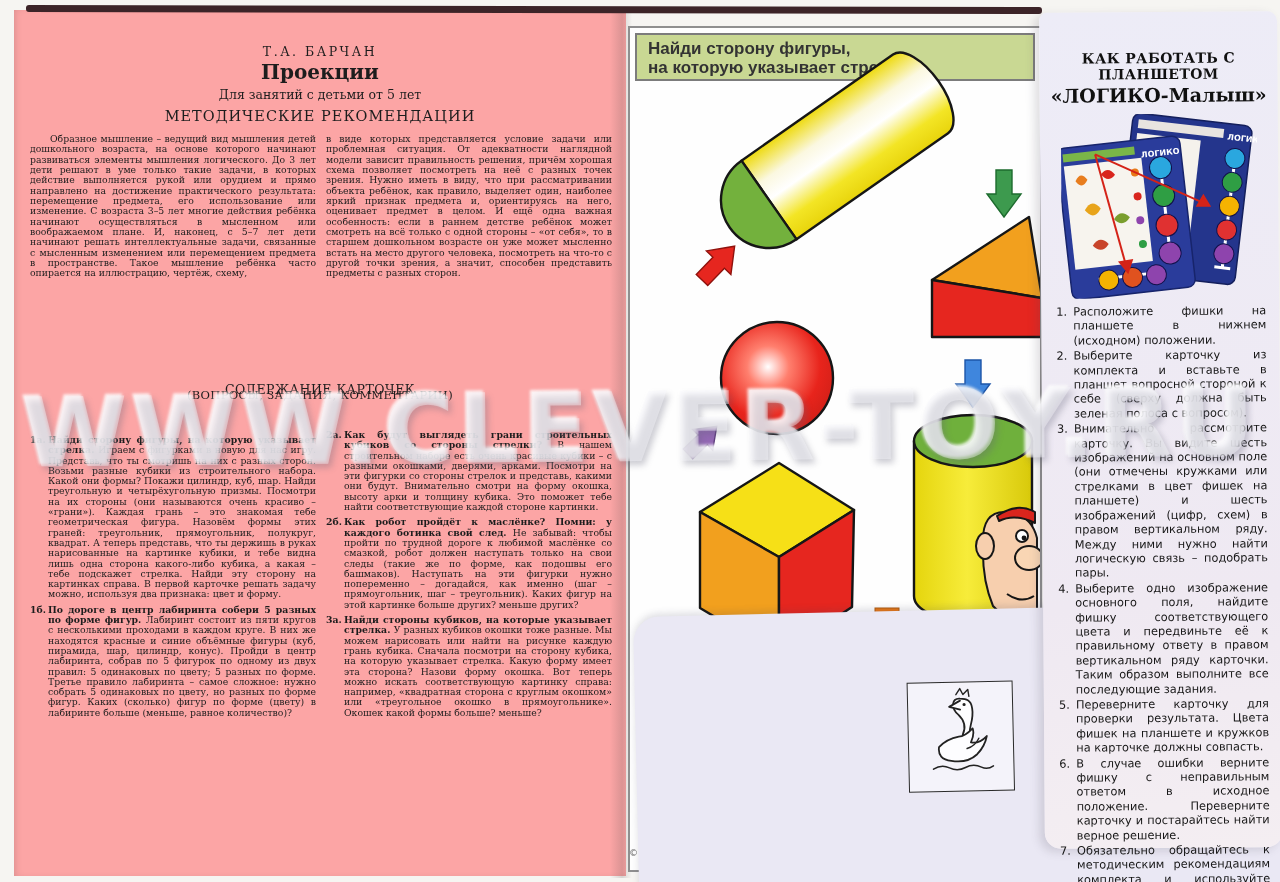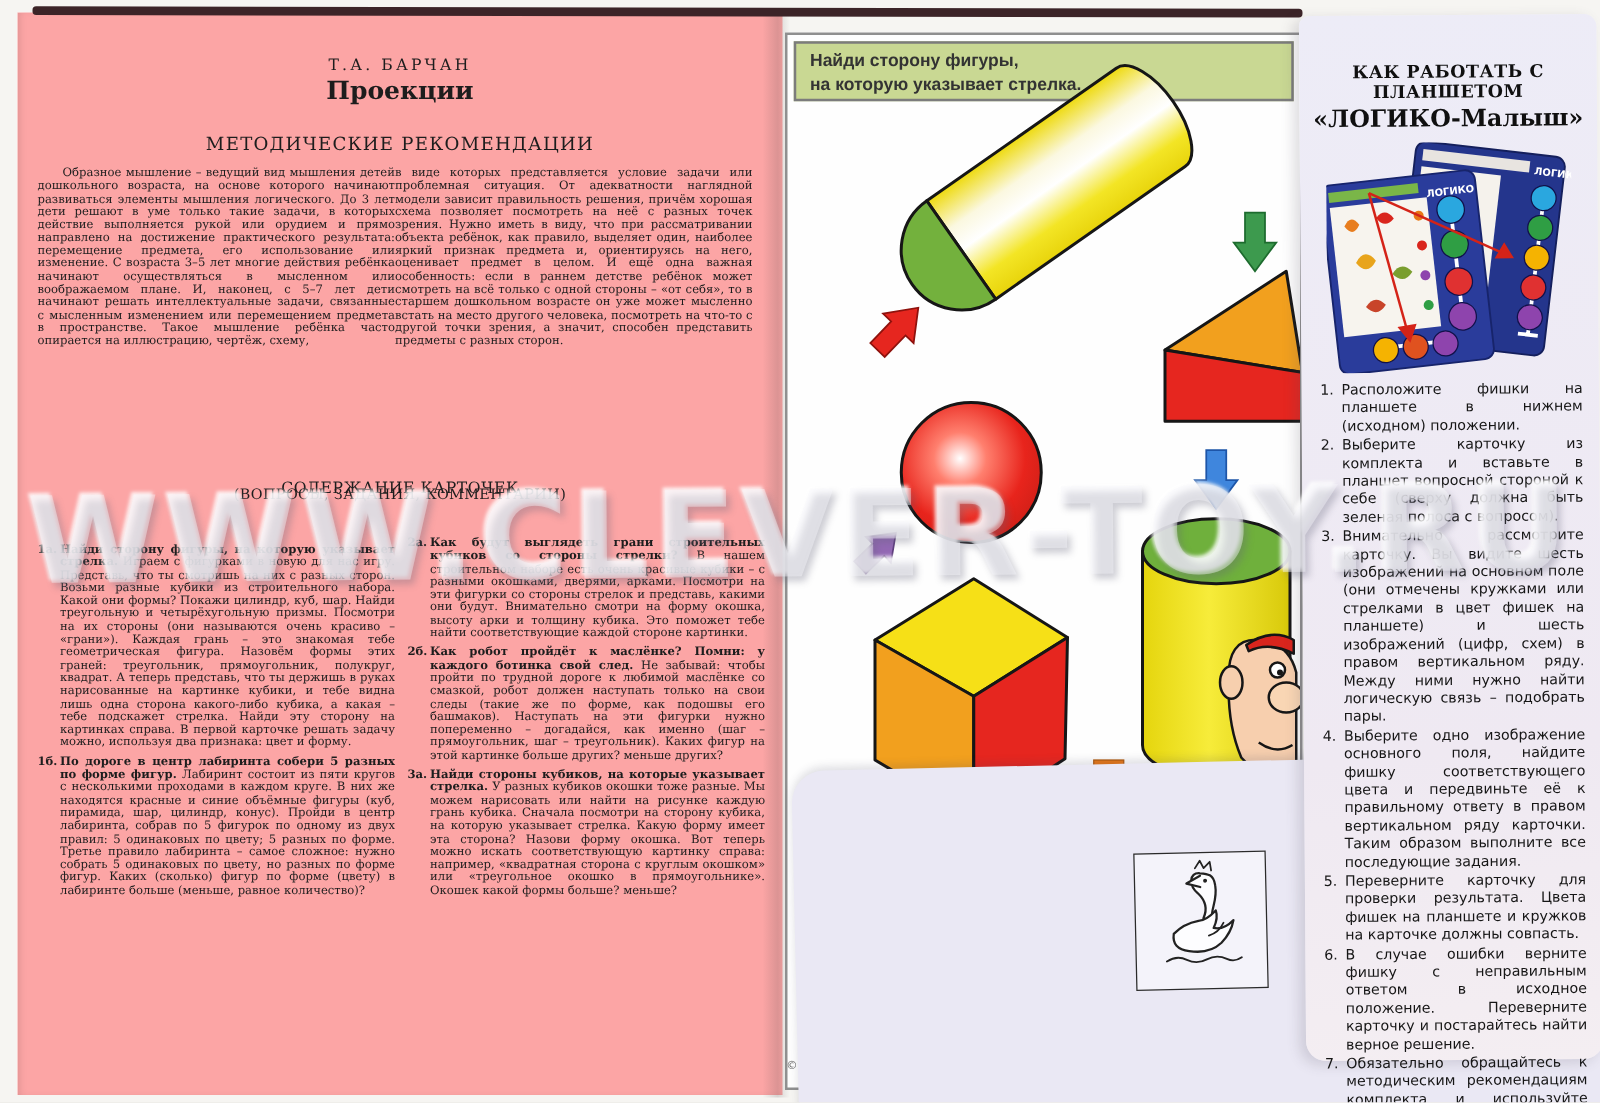--- a/index.html
+++ b/index.html
@@ -12,38 +12,38 @@
   .left-page{position:absolute;left:14px;top:10px;width:612px;height:866px;background:#fca5a5;
              box-shadow:inset 4px 0 8px -4px rgba(0,0,0,.18);z-index:1;
              font-family:"DejaVu Serif",serif;color:#1d1d1d;}
   .gutter{position:absolute;left:610px;top:8px;width:22px;height:870px;z-index:2;
           background:linear-gradient(90deg,rgba(0,0,0,0) 0%,rgba(90,78,78,.20) 55%,rgba(0,0,0,0) 100%);}
   .pg-center{position:absolute;left:0;width:100%;text-align:center;}
   .pg-author{top:34px;font-size:12.5px;letter-spacing:2.5px;}
   .pg-title{top:50px;font-size:20px;font-weight:bold;}
   .pg-sub{top:77px;font-size:12.5px;}
   .pg-h1{top:98px;font-size:14.5px;letter-spacing:1px;}
-  .intro{position:absolute;top:124px;left:16px;display:flex;}
+  .intro{position:absolute;top:124px;left:16px;display:flex;gap:10px;}
   .intro .col{width:286px;font-size:9.3px;line-height:10.35px;text-align:justify;}
   .col-indent{text-indent:20px;}
   .contents-h{top:372px;font-size:12.5px;letter-spacing:.5px;}
   .contents-sub{top:378px;font-size:11.5px;letter-spacing:.3px;}
   .cards-cols{position:absolute;top:420px;left:16px;display:flex;gap:10px;align-items:flex-end;}
   .col-items{width:286px;}
   .item{position:relative;padding-left:18px;font-size:9.3px;line-height:10.3px;
         text-align:justify;margin-bottom:5px;}
   .item-num{position:absolute;left:0;top:0;font-weight:bold;}
   .item-title{font-weight:bold;}
   .item-title::after{content:" ";}
   
   .card{position:absolute;left:628px;top:26px;width:414px;height:846px;background:#fefefe;
         border:2px solid #8f8f8f;box-sizing:border-box;z-index:4;}
   .banner{position:absolute;left:5px;top:5px;right:5px;height:48px;background:#c9d893;
           border:2px solid #7c7c7c;box-sizing:border-box;padding:4px 0 0 11px;
-          font-family:"Liberation Sans",sans-serif;font-weight:bold;font-size:14px;
+          font-family:"Liberation Sans",sans-serif;font-weight:bold;font-size:17px;
           line-height:19px;color:#333;}
   .scene{position:absolute;left:0;top:0;}
   .card-copy{position:absolute;left:629px;top:848px;font-size:9px;color:#666;z-index:7;}
   
   .overlay-card{position:absolute;left:633px;top:617px;width:656px;height:300px;
                 background:#eae8f4;border-radius:26px 6px 0 0;transform:rotate(-1.3deg);
                 transform-origin:top left;z-index:6;
                 box-shadow:0 -3px 7px rgba(60,60,90,.16);}
   .swan-box{position:absolute;left:272px;top:72px;width:104px;height:108px;background:#f4f3fa;
             border:1.5px solid #2a2a2a;}
@@ -71,20 +71,21 @@
 </head>
 <body>
 
 <div class="stage">
 
   <div class="top-edge"></div>
 
   <div class="left-page">
     <div class="pg-center pg-author">Т.А. БАРЧАН</div>
     <div class="pg-center pg-title">Проекции</div>
+    <div class="pg-center pg-sub">Для занятий с детьми от 5 лет</div>
     <div class="pg-center pg-h1">МЕТОДИЧЕСКИЕ РЕКОМЕНДАЦИИ</div>
 
     <div class="intro">
       <div class="col col-indent">Образное мышление – ведущий вид мышления детей дошкольного возраста, на основе которого начинают развиваться элементы мышления логического. До 3 лет дети решают в уме только такие задачи, в которых действие выполняется рукой или орудием и прямо направлено на достижение практического результата: перемещение предмета, его использование или изменение. С возраста 3–5 лет многие действия ребёнка начинают осуществляться в мысленном или воображаемом плане. И, наконец, с 5–7 лет дети начинают решать интеллектуальные задачи, связанные с мысленным изменением или перемещением предмета в пространстве. Такое мышление ребёнка часто опирается на иллюстрацию, чертёж, схему,</div>
       <div class="col">в виде которых представляется условие задачи или проблемная ситуация. От адекватности наглядной модели зависит правильность решения, причём хорошая схема позволяет посмотреть на неё с разных точек зрения. Нужно иметь в виду, что при рассматривании объекта ребёнок, как правило, выделяет один, наиболее яркий признак предмета и, ориентируясь на него, оценивает предмет в целом. И ещё одна важная особенность: если в раннем детстве ребёнок может смотреть на всё только с одной стороны – «от себя», то в старшем дошкольном возрасте он уже может мысленно встать на место другого человека, посмотреть на что-то с другой точки зрения, а значит, способен представить предметы с разных сторон.</div>
     </div>
 
     <div class="pg-center contents-h">СОДЕРЖАНИЕ КАРТОЧЕК</div>
     <div class="pg-center contents-sub">(ВОПРОСЫ, ЗАДАНИЯ, КОММЕНТАРИИ)</div>
 

